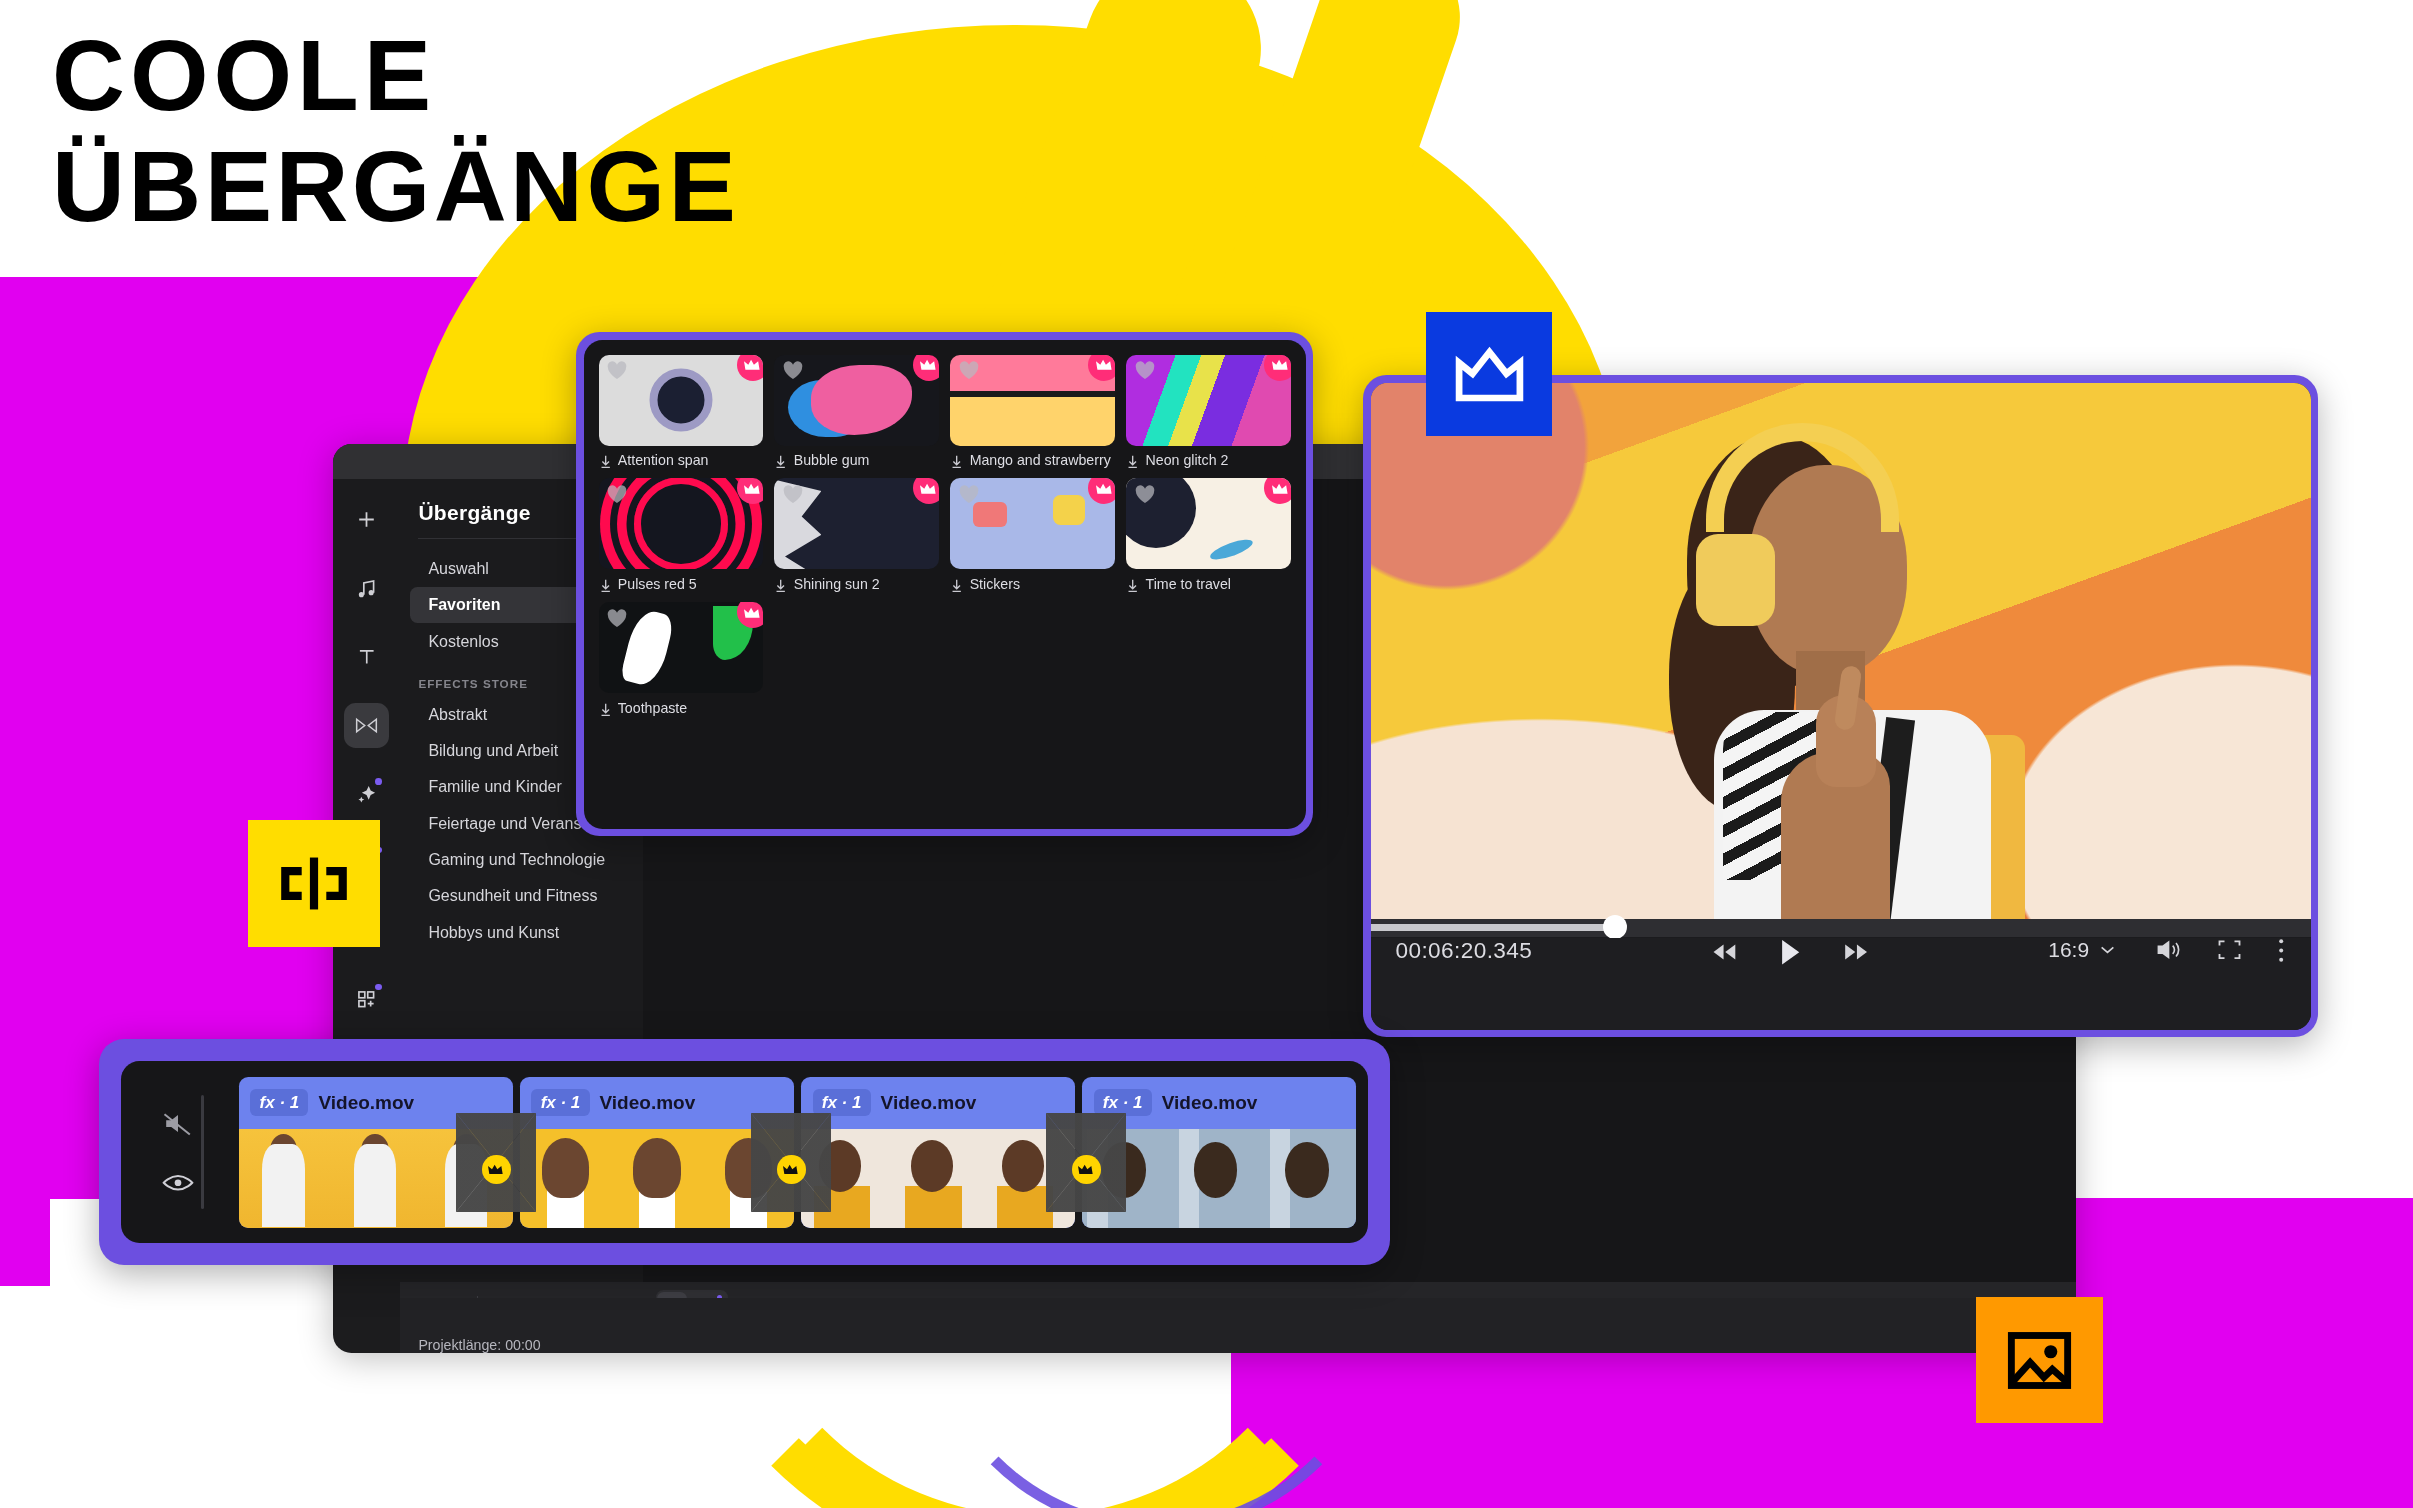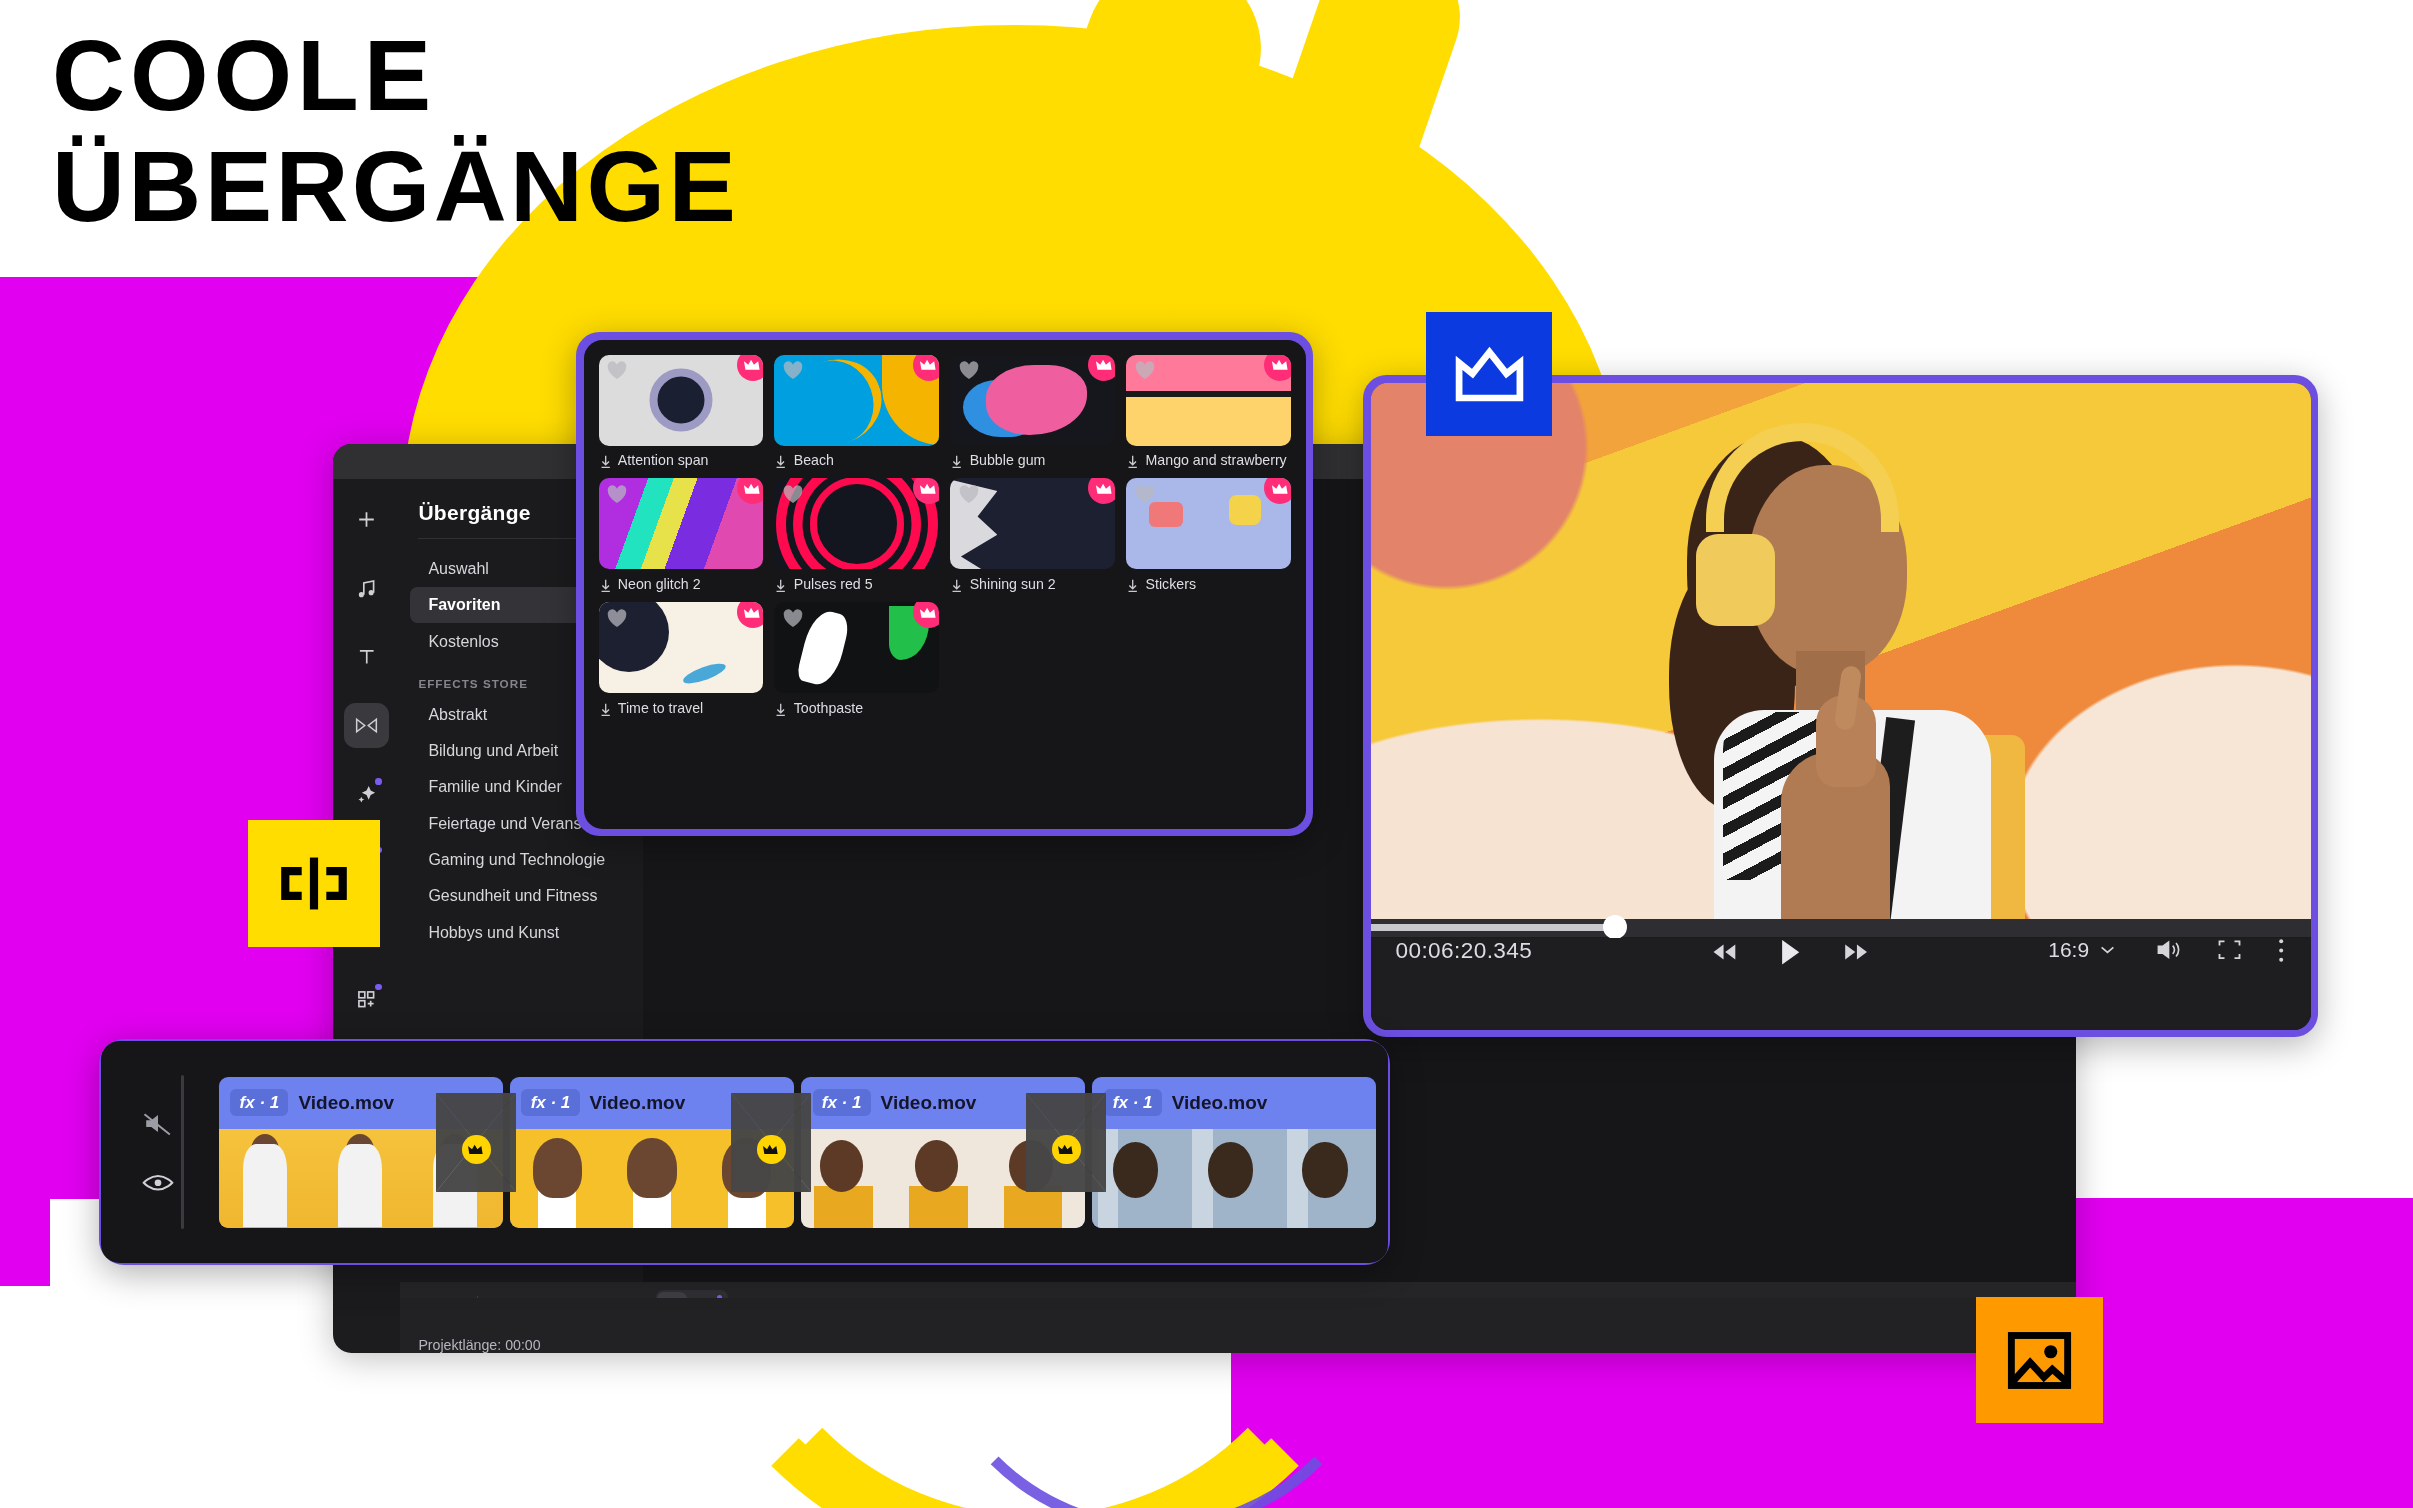--- a/index.html
+++ b/index.html
@@ -257,21 +257,21 @@
   .player-ctrls { position:absolute; left:0; right:0; top:555px; bottom:0; background:#1e1e21;
      display:flex; align-items:flex-start; padding:0 25px; color:#d5d5da; }
   .tc { font-size:22.6px; color:#dcdce2; letter-spacing:0.4px; }
   .ctr-mid { flex:1; display:flex; align-items:center; justify-content:center; gap:39px; }
   .ratio { display:flex; align-items:center; gap:10px; font-size:21px; color:#dcdce2; }
   .ctr-right { display:flex; align-items:center; gap:35px; margin-left:39px; }
 
   
   .tlpanel {
     position:absolute; left:99px; top:1039px; width:1291px; height:226px;
-    background:#6c4fe0; border-radius:25px; padding:2px; z-index:45;
+    background:#6c4fe0; border-radius:25px; padding:22px; z-index:45;
     box-shadow:0 8.4px 34px rgba(0,0,0,.3);
   }
   .tlpanel-inner { width:100%; height:100%; background:#161618; border-radius:18.4px;
     display:flex; align-items:center; padding: 0 11.7px; position:relative;}
   .tl-head { width: 91px; display:flex; flex-direction:column; align-items:center; gap:34px; color:#9c9ca4; }
   .tl-headline-v { position:absolute; left:80px; top:34px; bottom:34px; width:2.5px; background:#3a3a40; border-radius:1.7px;}
   .tl-clips { flex:1; display:flex; gap:6.7px; padding-left:15px; }
   .clip { flex:1; position:relative; background:#6d82ee; border-radius:9.2px; overflow:hidden; height:151px; }
   .clip-head { height:52px; display:flex; align-items:center; gap:10px; padding-left:11.7px; }
   .fx-chip { background:#5a6fd8; color:#fff; font-size:17px; font-weight:bold;
@@ -574,42 +574,20 @@
           <span class="tr-dl">
               <svg width="13.4" height="15" viewBox="0 0 16 18" fill="none" stroke="#c9c9d0" stroke-width="1.6">
                 <path d="M8 2v10M4 9l4 4 4-4M3 16h10"></path>
               </svg>
             </span>
           <span>Attention span</span>
         </div>
       </div>
 
 
-      <div class="tr-cell">
-        <div class="tr-thumb art-beach">
-          <span class="tr-heart">
-              <svg width="22" height="20" viewBox="0 0 24 22" fill="#b9b9bf">
-                <path d="M12 21S2 14.5 2 8.2A5.2 5.2 0 0112 5.2 5.2 5.2 0 0122 8.2C22 14.5 12 21 12 21z"></path>
-              </svg>
-            </span>
-          <span class="tr-crown">
-              <svg width="17" height="13.4" viewBox="0 0 24 18" fill="#fff">
-                <path d="M2 16h20l-2-12-6 5-4-7-4 7-6-5z"></path>
-              </svg>
-            </span>
-        </div>
-        <div class="tr-caption">
-          <span class="tr-dl">
-              <svg width="13.4" height="15" viewBox="0 0 16 18" fill="none" stroke="#c9c9d0" stroke-width="1.6">
-                <path d="M8 2v10M4 9l4 4 4-4M3 16h10"></path>
-              </svg>
-            </span>
-          <span>Beach</span>
-        </div>
-      </div>
 
       <div class="tr-cell">
         <div class="tr-thumb art-bubble">
           <span class="tr-heart">
               <svg width="22" height="20" viewBox="0 0 24 22" fill="#b9b9bf">
                 <path d="M12 21S2 14.5 2 8.2A5.2 5.2 0 0112 5.2 5.2 5.2 0 0122 8.2C22 14.5 12 21 12 21z"></path>
               </svg>
             </span>
           <span class="tr-crown">
               <svg width="17" height="13.4" viewBox="0 0 24 18" fill="#fff">

